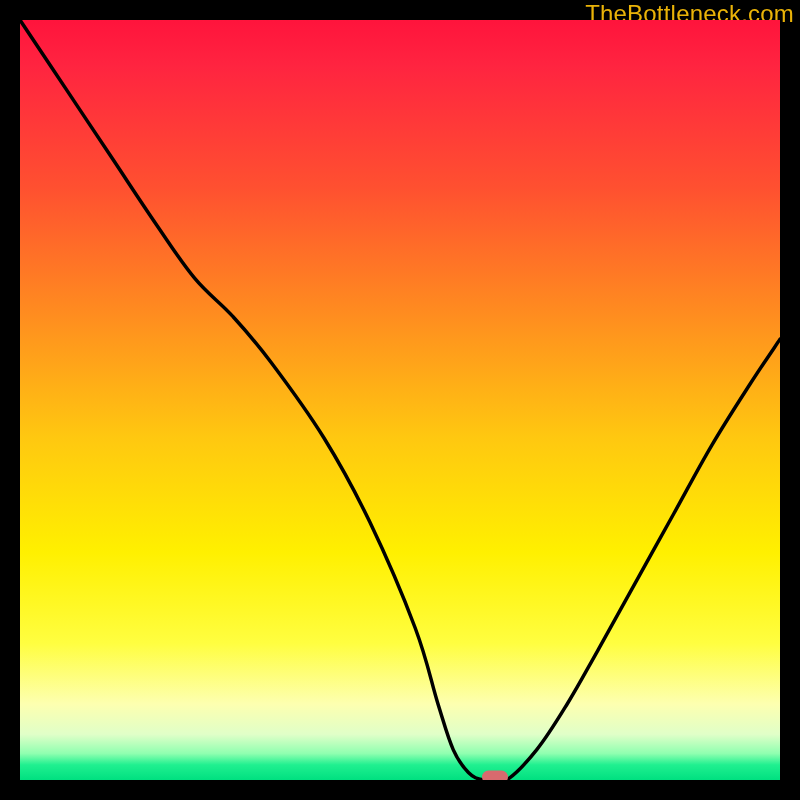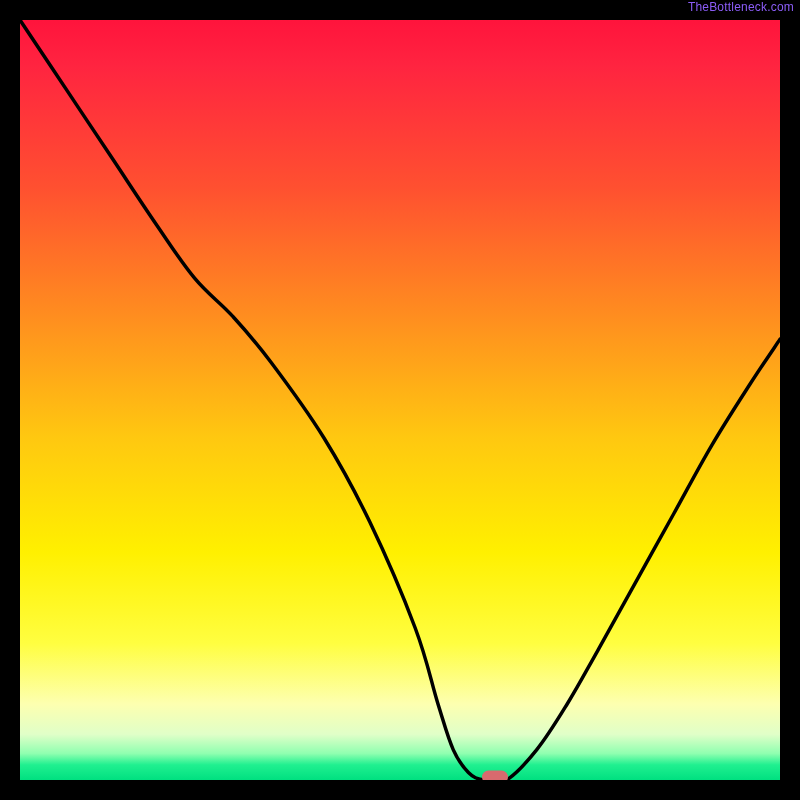--- a/index.html
+++ b/index.html
@@ -59,22 +59,22 @@
     width: 26px;
     height: 13px;
     border-radius: 7px;
     background: #d86a6e;
     transform: translate(-50%, -50%);
   }
   .watermark {
     position: absolute;
     top: 0px;
     right: 6px;
-    color: #8b5cf6;
-    font-size: 12px;
+    color: #eab308;
+    font-size: 24px;
     font-weight: 500;
     letter-spacing: 0.2px;
     user-select: none;
   }
 </style>
 </head>
 <body>
 
 <div class="frame">
 

